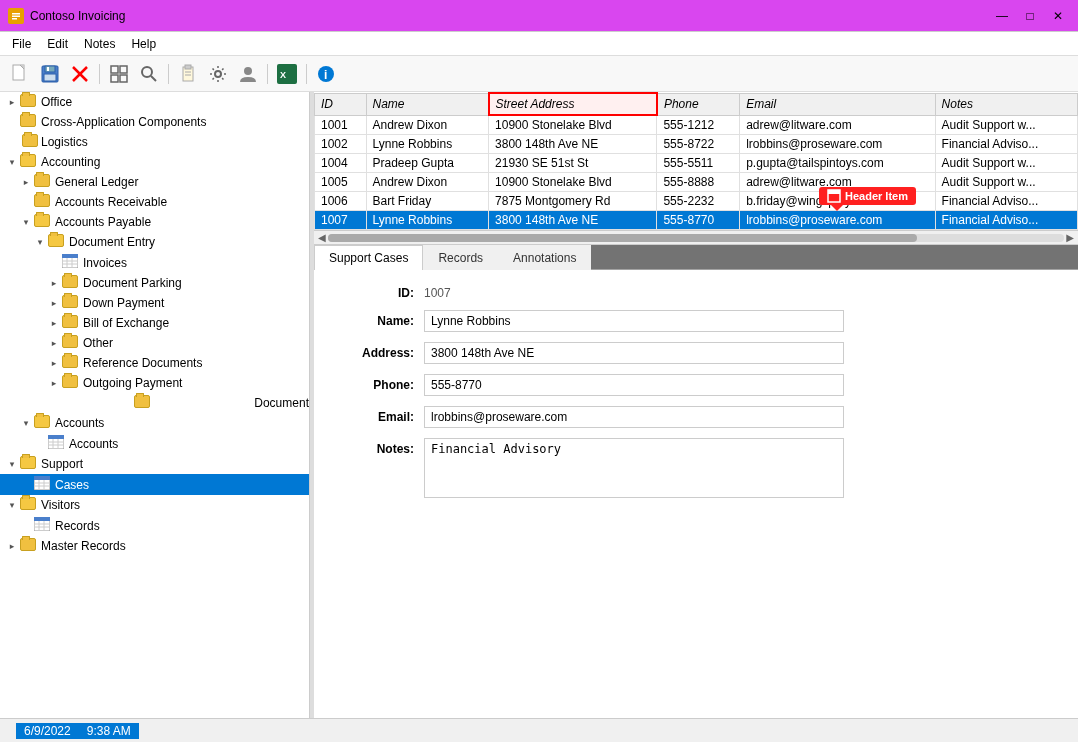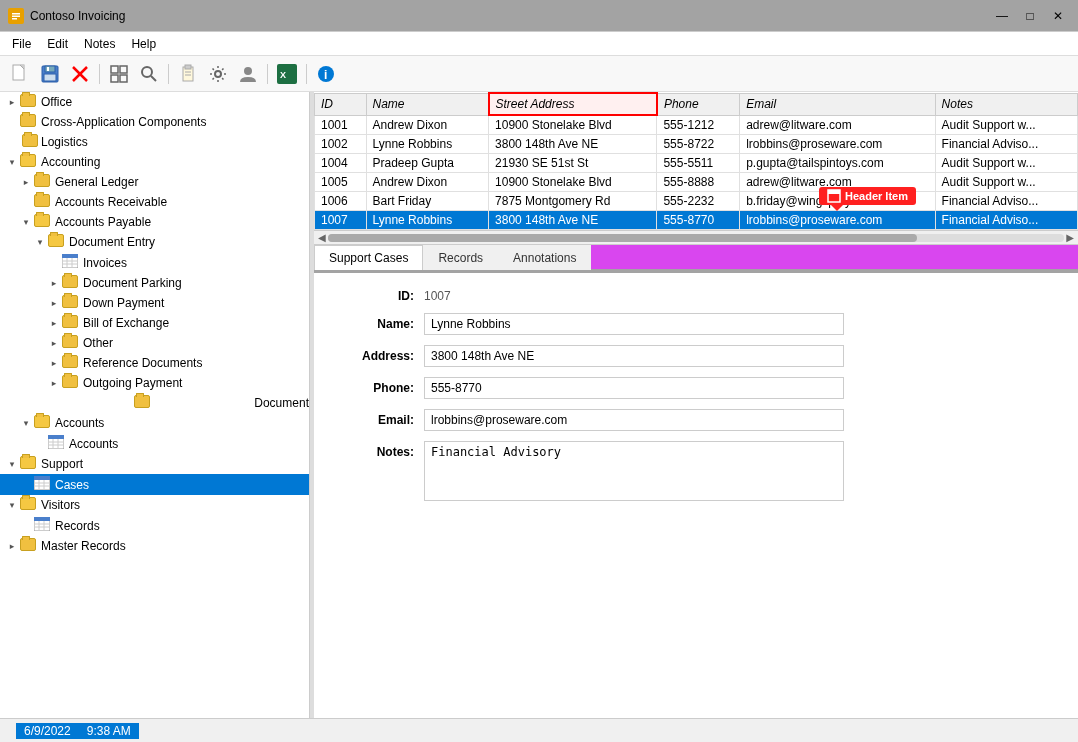--- a/index.html
+++ b/index.html
@@ -1,19 +1,19 @@
 <!DOCTYPE html>
 <html><head>
   <meta charset="utf-8">
   <style>
     * { box-sizing: border-box; margin: 0; padding: 0; }
     body { font-family: 'Segoe UI', Tahoma, Geneva, Verdana, sans-serif; font-size: 12px; background: #f0f0f0; user-select: none; }
     
     
-    .title-bar { background: #a3a3a3; border-bottom: 1px solid #ccc; display: flex; align-items: center; padding: 4px 8px; height: 32px; }
+    .title-bar { background: #d946ef; border-bottom: 1px solid #ccc; display: flex; align-items: center; padding: 4px 8px; height: 32px; }
     .title-bar-icon { width: 16px; height: 16px; background: #e8a000; border-radius: 2px; margin-right: 6px; display: flex; align-items: center; justify-content: center; }
     .title-bar-text { flex: 1; font-size: 12px; color: #000; }
     .title-bar-controls { display: flex; gap: 4px; }
     .title-bar-btn { width: 24px; height: 20px; border: none; background: transparent; cursor: pointer; font-size: 12px; display: flex; align-items: center; justify-content: center; color: #000; }
 
     
     .menu-bar { background: #ffffff; border-bottom: 1px solid #ddd; display: flex; padding: 2px 4px; height: 24px; align-items: center; }
     .menu-item { padding: 2px 8px; cursor: pointer; font-size: 12px; color: #000; }
 
     
@@ -53,21 +53,21 @@
     .grid-table td { border: 1px solid #e0e0e0; padding: 2px 6px; white-space: nowrap; overflow: hidden; max-width: 180px; text-overflow: ellipsis; }
     .grid-table tr.selected td { background: #0078d4; color: white; }
     .grid-scroll { overflow-x: auto; }
     .scrollbar-h { height: 14px; background: #f0f0f0; border-top: 1px solid #ccc; display: flex; align-items: center; padding: 0 2px; }
     .scrollbar-track { flex: 1; height: 8px; background: #ddd; border-radius: 4px; position: relative; }
     .scrollbar-thumb { width: 80%; height: 8px; background: #aaa; border-radius: 4px; position: absolute; left: 0; }
     .scroll-arrow { font-size: 10px; color: #666; padding: 0 2px; cursor: pointer; }
 
     
     .detail-panel { flex: 1; overflow: auto; }
-    .tab-bar { display: flex; border-bottom: 4px solid #a3a3a3; background: #d946ef; }
+    .tab-bar { display: flex; border-bottom: 1px solid #a3a3a3; background: #737373; }
     .tab { padding: 5px 14px; cursor: pointer; font-size: 12px; border: 1px solid transparent; border-bottom: none; margin-bottom: -1px; background: #f0f0f0; color: #333; }
     .tab.active { background: #fff; border-color: #ccc; color: #000; font-weight: 500; }
     .form-area { padding: 12px 20px; }
     .form-row { display: flex; align-items: flex-start; margin-bottom: 10px; }
     .form-label { width: 80px; text-align: right; margin-right: 10px; font-weight: bold; padding-top: 4px; font-size: 12px; }
     .form-value { font-size: 12px; padding-top: 4px; color: #555; min-width: 40px; }
     .form-input { border: 1px solid #ccc; padding: 3px 6px; font-size: 12px; width: 420px; background: #fff; color: #000; }
     .form-textarea { border: 1px solid #ccc; padding: 3px 6px; font-size: 12px; width: 420px; height: 60px; background: #fff; resize: none; color: #000; }
 
     

